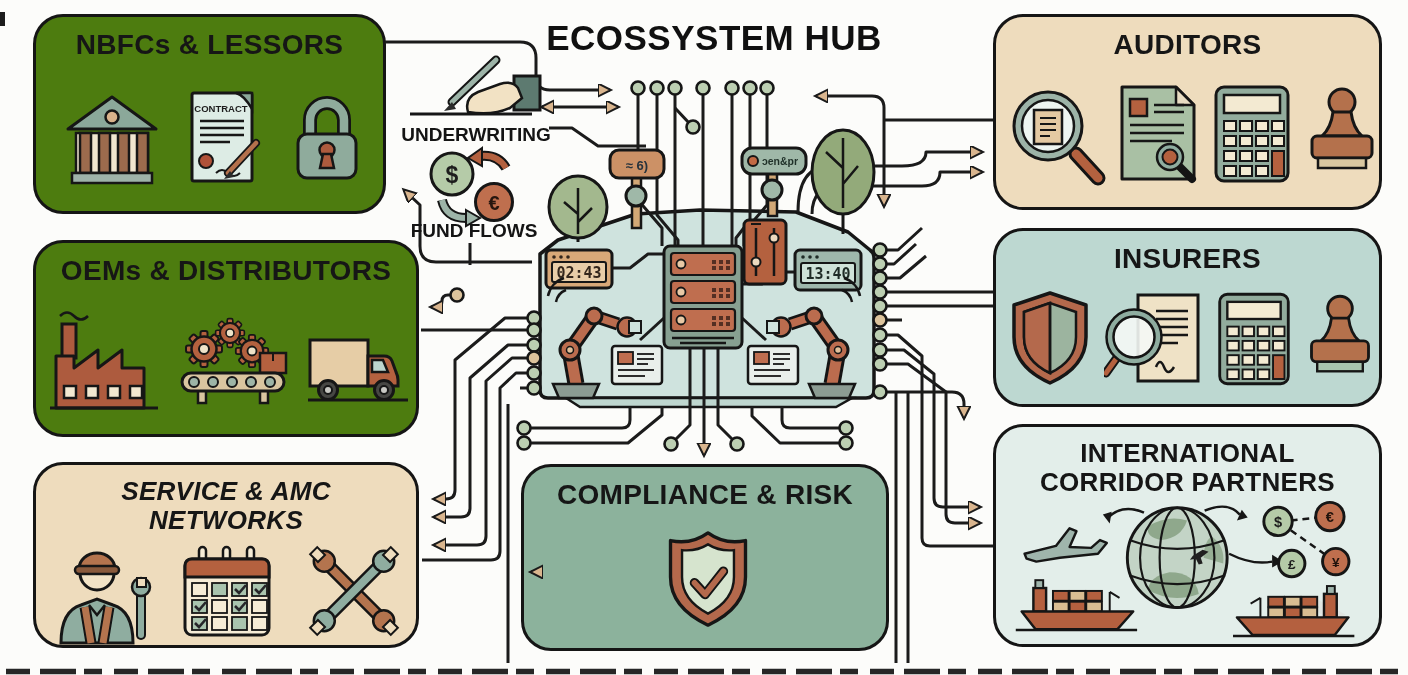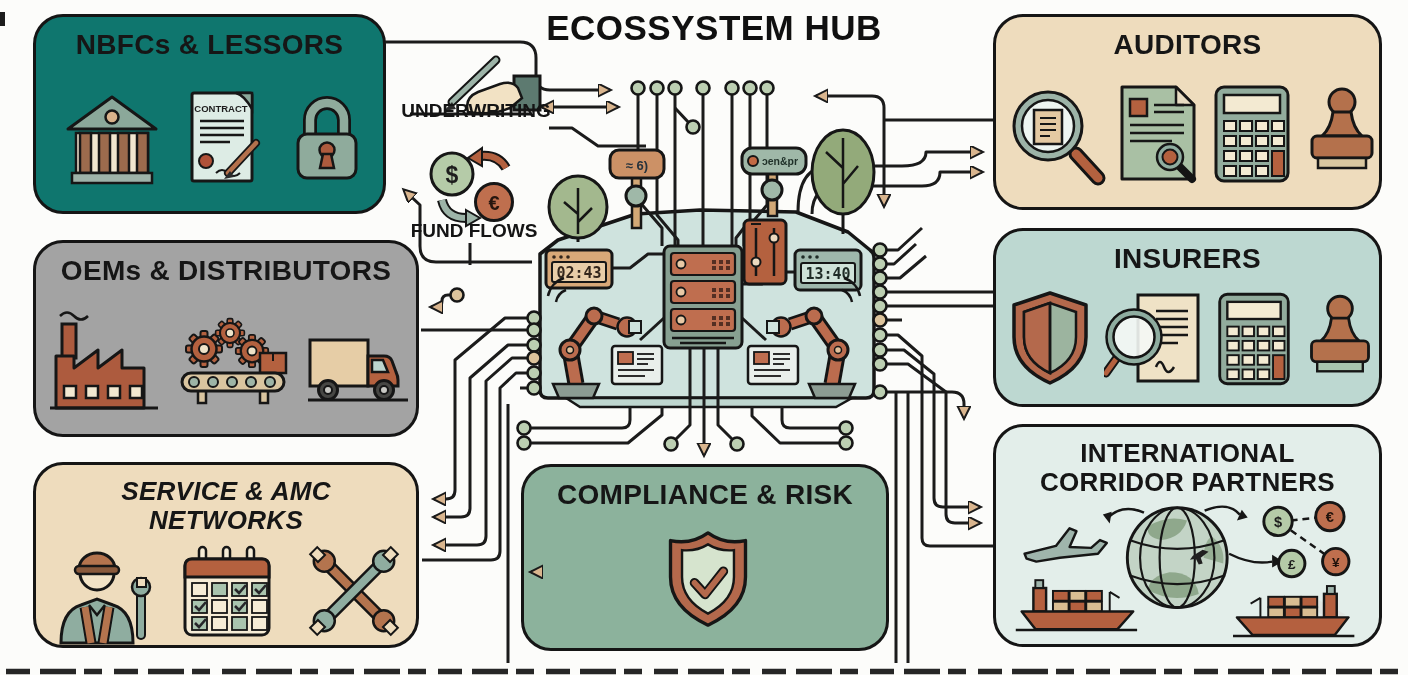--- a/index.html
+++ b/index.html
@@ -5,34 +5,34 @@
   html,body{margin:0;padding:0;background:#e8e8e4;}
   .stage{position:relative;width:1408px;height:675px;background:#fcfcfa;overflow:hidden;
          font-family:"Liberation Sans",sans-serif;}
   .stage svg{display:block;}
   .art{position:absolute;left:0;top:0;pointer-events:none;}
   .box{position:absolute;border:3.5px solid #151515;border-radius:30px;box-sizing:border-box;
        display:flex;flex-direction:column;align-items:center;}
   .box h2{margin:12px 6px 0;font-size:28px;font-weight:bold;color:#161616;letter-spacing:.3px;
           text-align:center;line-height:1.12;}
   .icons{flex:1;display:flex;align-items:center;justify-content:center;width:100%;margin-left:6px;}
-  .b-nbfc{left:33px;top:14px;width:353px;height:200px;background:#0f766e;}
-  .b-oem{left:33px;top:240px;width:386px;height:197px;background:#a3a3a3;}
+  .b-nbfc{left:33px;top:14px;width:353px;height:200px;background:#4d7c0f;}
+  .b-oem{left:33px;top:240px;width:386px;height:197px;background:#4d7c0f;}
   .b-service{left:33px;top:462px;width:386px;height:186px;background:#eedcbd;}
   .b-auditors{left:993px;top:14px;width:389px;height:196px;background:#eedcbd;}
   .b-insurers{left:993px;top:228px;width:389px;height:179px;background:#bdd8d1;}
   .b-corridor{left:993px;top:424px;width:389px;height:223px;background:#e3eeea;}
   .b-corridor h2{font-size:26px;margin-top:12px;}
   .b-compliance{left:521px;top:464px;width:368px;height:187px;background:#8cb29c;}
   .b-service h2{font-size:26px;font-style:italic;}
   .g8{gap:8px}.g14{gap:14px}.g20{gap:20px}.g24{gap:24px}
-  .page-title{position:absolute;left:524px;top:8px;width:380px;text-align:center;
+  .page-title{position:absolute;left:524px;top:18px;width:380px;text-align:center;
           font-size:35px;font-weight:bold;color:#101010;letter-spacing:.5px;}
   .flabel{position:absolute;font-size:19px;font-weight:bold;color:#141414;text-align:center;}
-  .l-under{left:398px;top:100px;width:156px;}
+  .l-under{left:398px;top:124px;width:156px;}
   .l-fund{left:404px;top:220px;width:140px;}
   .fig{position:absolute;}
 </style>
 </head>
 <body>
 
 <div class="stage">
 
   <div class="box b-nbfc">
     <h2>NBFCs &amp; LESSORS</h2>

